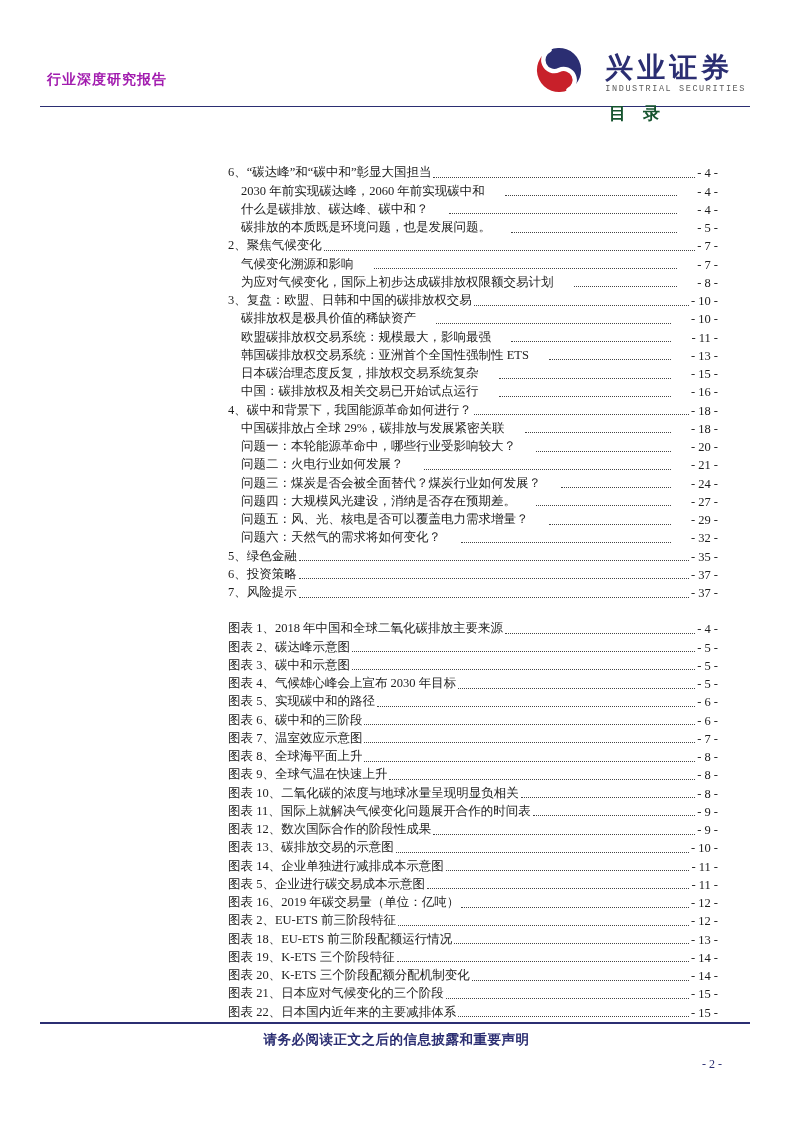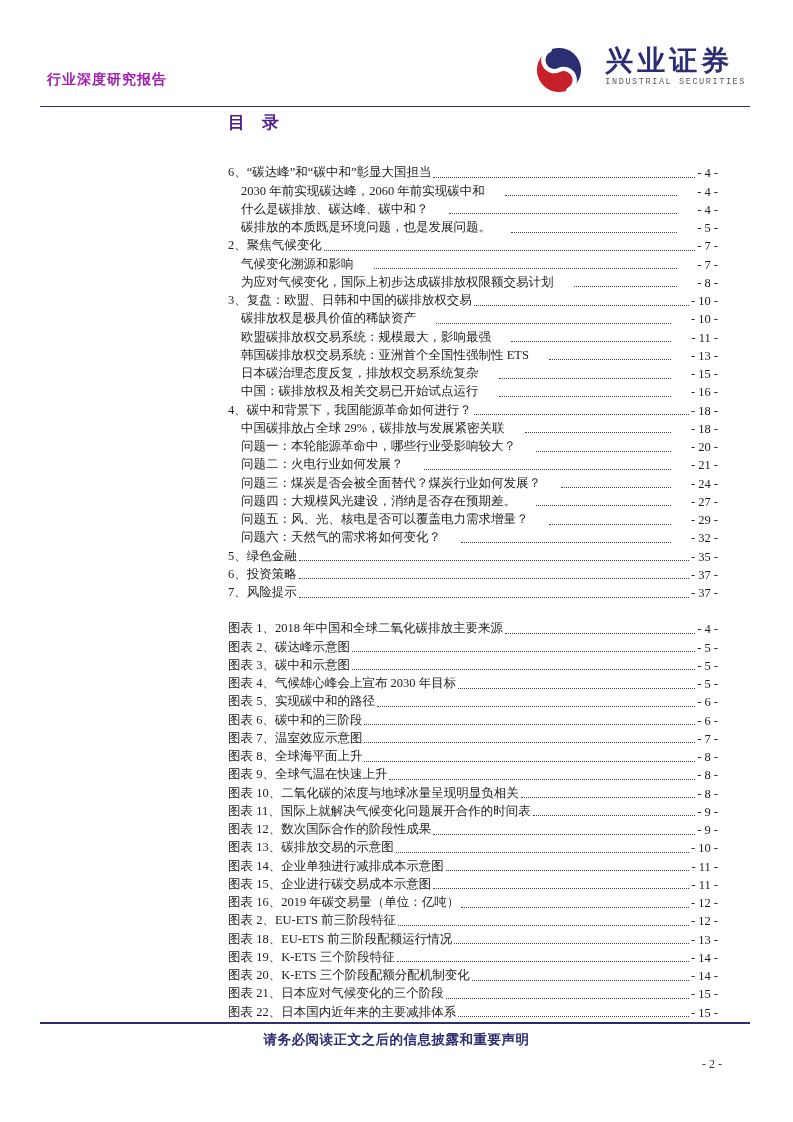--- a/index.html
+++ b/index.html
@@ -4,29 +4,29 @@
 <style>
   html,body{margin:0;padding:0;}
   body{
     width:793px;height:1122px;background:#ffffff;position:relative;overflow:hidden;
     font-family:"Liberation Serif","DejaVu Serif",serif;color:#1c1c1c;
   }
   .report-type{
     position:absolute;left:47px;top:71px;font-size:14px;font-weight:bold;
     color:#a21caf;letter-spacing:1px;
   }
-  .logo{position:absolute;top:46px;right:47px;display:flex;align-items:flex-start;gap:22px;}
+  .logo{position:absolute;top:46px;right:47px;display:flex;align-items:flex-end;gap:22px;}
   .logo-mark{width:48px;height:48px;flex:0 0 auto;}
   .logo-text{display:flex;flex-direction:column;align-items:flex-start;}
   .logo-cn{font-size:28px;font-weight:bold;color:#2b2e72;letter-spacing:4px;line-height:30px;white-space:nowrap;}
   .logo-en{font-size:8.5px;color:#5a5a5a;letter-spacing:1.6px;margin-top:1px;white-space:nowrap;font-family:Liberation Mono, monospace;}
   .rule-top{position:absolute;top:106px;left:40px;width:710px;border-top:1.6px solid #2b2e72;}
   .toc-title{
-    position:absolute;top:111px;left:228px;width:432px;text-align:left;
-    font-size:17px;font-weight:bold;color:#4c1d95;
+    position:absolute;top:102px;left:228px;width:432px;text-align:right;
+    font-size:17px;font-weight:bold;color:#14532d;
   }
   .toc-list{position:absolute;left:228px;width:490px;font-size:12.5px;}
   #section-list{top:163px;}
   #figure-list{top:619px;}
   .row{display:flex;align-items:flex-end;height:18.26px;white-space:nowrap;}
   .row.lvl2{padding-left:13px;gap:18px;}
   .lbl{flex:0 0 auto;}
   .leader{flex:1 1 auto;border-bottom:1.6px dotted #444;margin:0 2px 3.5px 2px;min-width:10px;}
   .pg{flex:0 0 auto;}
   .rule-bottom{position:absolute;top:1022px;left:40px;width:710px;border-top:2.5px solid #2b2e72;}
@@ -246,21 +246,21 @@
     <span class="lbl">图表 13、碳排放交易的示意图</span>
     <span class="leader"></span>
     <span class="pg">- 10 -</span>
   </div>
     <div class="row">
     <span class="lbl">图表 14、企业单独进行减排成本示意图</span>
     <span class="leader"></span>
     <span class="pg">- 11 -</span>
   </div>
     <div class="row">
-    <span class="lbl">图表 15、企业进行碳交易成本示意图</span>
+    <span class="lbl">图表 5、企业进行碳交易成本示意图</span>
     <span class="leader"></span>
     <span class="pg">- 11 -</span>
   </div>
     <div class="row">
     <span class="lbl">图表 16、2019 年碳交易量（单位：亿吨）</span>
     <span class="leader"></span>
     <span class="pg">- 12 -</span>
   </div>
     <div class="row">
     <span class="lbl">图表 2、EU-ETS 前三阶段特征</span>

